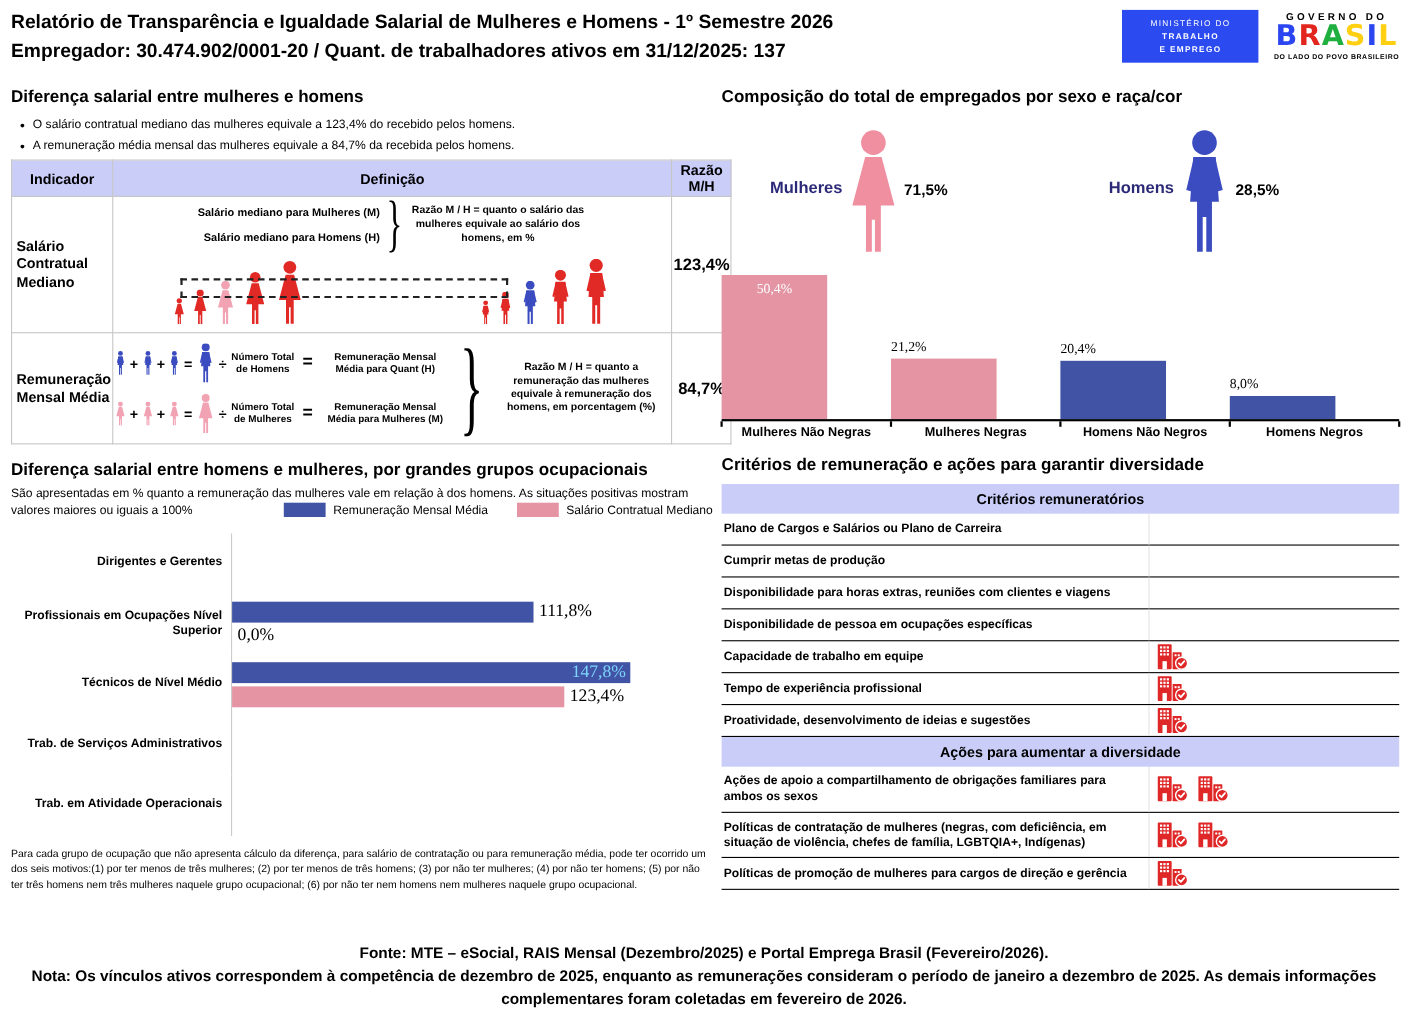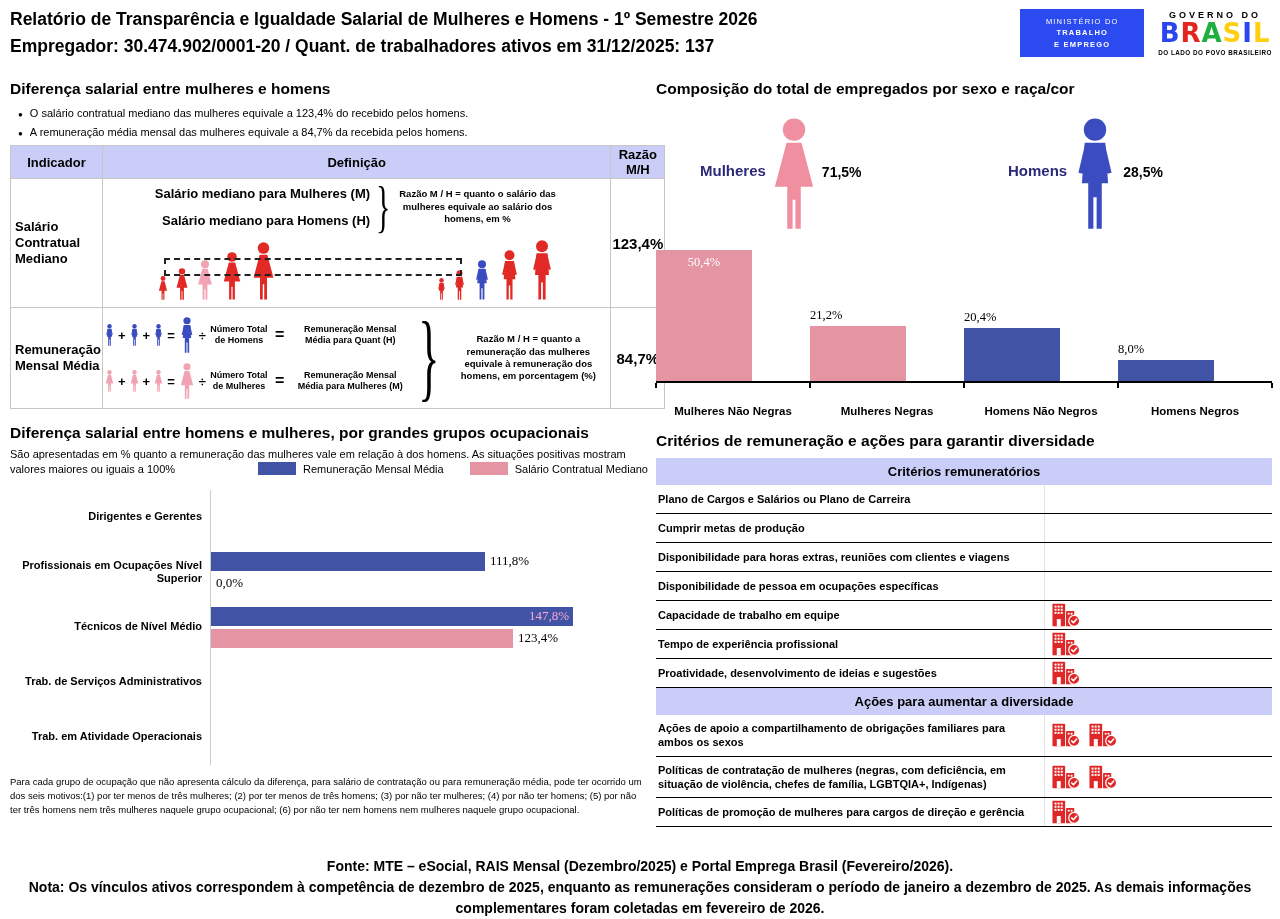--- a/index.html
+++ b/index.html
@@ -30,21 +30,21 @@
   .bdot{font-size:8px}
 
   
   table.salary{border-collapse:collapse;width:100%;margin-top:5px}
   .salary th,.salary td{border:1px solid #c6c6c6}
   .salary th{background:var(--band);font-size:13px;height:29px}
   th.c-ind{width:86px} th.c-rat{width:100px}
   td.indic{font-weight:bold;font-size:13px;padding-left:4px;line-height:1.25}
   td.ratio{font-weight:bold;font-size:15px;text-align:center}
   .def1-top{display:flex;justify-content:center;align-items:center;padding-top:6px}
-  .def-labels{display:flex;flex-direction:column;gap:12px;text-align:right;font-weight:bold;font-size:13px}
+  .def-labels{display:flex;flex-direction:column;gap:12px;text-align:right;font-weight:bold;font-size:10px}
   .brace{font-family:"Liberation Serif",serif;font-weight:400;line-height:1;display:inline-block}
   .brace.small{font-size:30px;transform:scaleY(1.9);margin:0 6px}
   .brace.big{font-size:44px;transform:scaleY(2.2);margin:0 8px}
   .def-note{width:162px;text-align:center;font-weight:bold;font-size:9.5px;line-height:1.3}
   .pictos{position:relative;display:flex;align-items:flex-end;justify-content:center;gap:5px;height:68px;margin:4px 0 6px}
   .pic-gap{width:148px}
   .dash-box{position:absolute;border:2px dashed #222;top:26px;left:60px;width:298px;height:18px}
   svg.person{display:block}
 
   .def2{display:flex;align-items:center;justify-content:center;padding:8px 0}
@@ -61,40 +61,40 @@
   .occ-sub{font-size:11px;line-height:1.4;margin-top:5px;max-width:625px}
   .legend{position:absolute;right:0;top:38px;display:flex;gap:26px;align-items:center}
   .lg{display:flex;align-items:center;gap:7px;font-size:11px}
   .sw{width:38px;height:13px}
   .occ-chart{margin-top:12px}
   .occ-row{display:flex;min-height:55px}
   .occ-label{width:200px;font-weight:bold;font-size:11px;padding-right:8px;display:flex;align-items:center;justify-content:flex-end;text-align:right;line-height:1.25}
   .occ-bars{flex:1;border-left:1px solid #ccc;display:flex;flex-direction:column;justify-content:center;gap:3px}
   .occ-line{display:flex;align-items:center;gap:5px}
   .occ-bar{height:19px;position:relative}
-  .occ-val{font-family:"Liberation Serif",serif;font-size:13px;white-space:nowrap}
-  .occ-val.inside{position:absolute;right:4px;top:50%;transform:translateY(-50%);color:#f9a8d4}
+  .occ-val{font-family:"Liberation Serif",serif;font-size:16px;white-space:nowrap}
+  .occ-val.inside{position:absolute;right:4px;top:50%;transform:translateY(-50%);color:#7dd3fc}
   .occ-note{font-size:9.5px;line-height:1.5;margin-top:10px;max-width:634px}
 
   
   .comp-figures{display:flex;justify-content:space-around;margin-top:12px}
   .fig-block{display:flex;flex-direction:row;align-items:center;width:220px}
   .fig-label{font-size:15px;font-weight:bold;color:var(--navy)}
   .fig-icon{margin-top:8px}
   .fig-pct{font-size:14px;font-weight:bold;margin-top:3px}
   .comp-area{margin-top:10px}
   .comp-bars{display:flex;align-items:flex-end;height:141px}
   .comp-slot{flex:1;display:flex;flex-direction:column;align-items:flex-start;justify-content:flex-end}
   .comp-val{font-family:"Liberation Serif",serif;font-size:12.5px;margin-bottom:3px}
   .comp-val.inside{color:#fff;margin:0;padding-top:5px;text-align:center}
   .comp-bar{width:96px}
   .comp-base{height:2px;background:#000;position:relative}
   .comp-tick{position:absolute;top:2px;width:1.5px;height:5px;background:#000}
   .comp-cats{display:flex}
-  .comp-cat{flex:1;text-align:center;font-weight:bold;font-size:11.5px;padding-top:22px}
+  .comp-cat{flex:1;text-align:center;font-weight:bold;font-size:11.5px;padding-top:4px}
 
   
   .crit-table{margin-top:8px}
   .band{background:var(--band);font-weight:bold;font-size:13px;text-align:center;padding:6px 0}
   .crow{display:flex;align-items:stretch;border-bottom:1px solid #000000;min-height:29px}
   .crow-label{flex:1;font-weight:bold;font-size:11px;padding:6px 8px 6px 2px;line-height:1.3;display:flex;align-items:center}
   .crow-icons{width:228px;border-left:1px solid #e3e3e3;display:flex;align-items:center;gap:8px;padding-left:7px}
   svg.bldg{width:29px;height:24px;flex:none}
 
   .footer{position:absolute;left:20px;right:20px;top:856px;text-align:center;font-weight:bold;font-size:14px;line-height:1.5}

